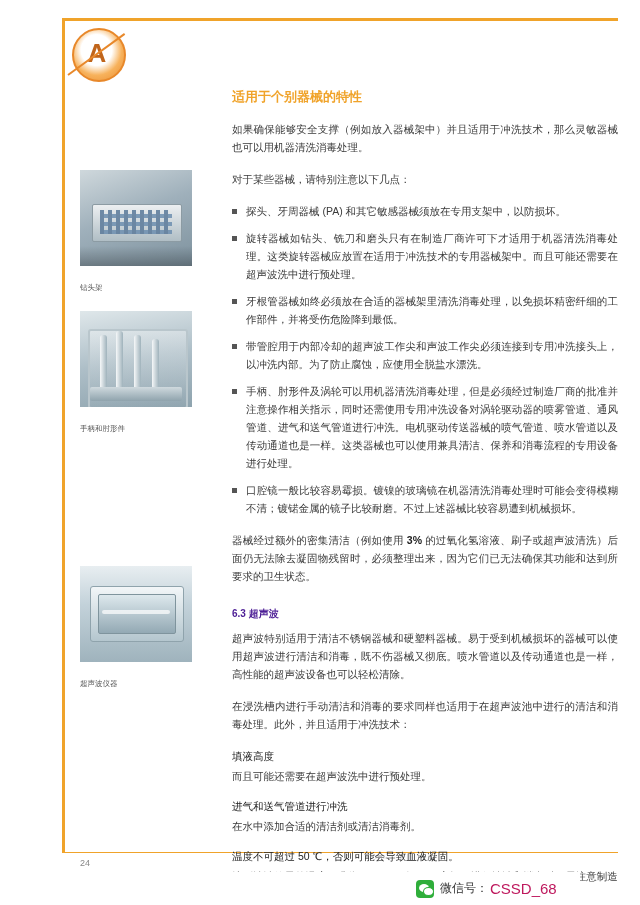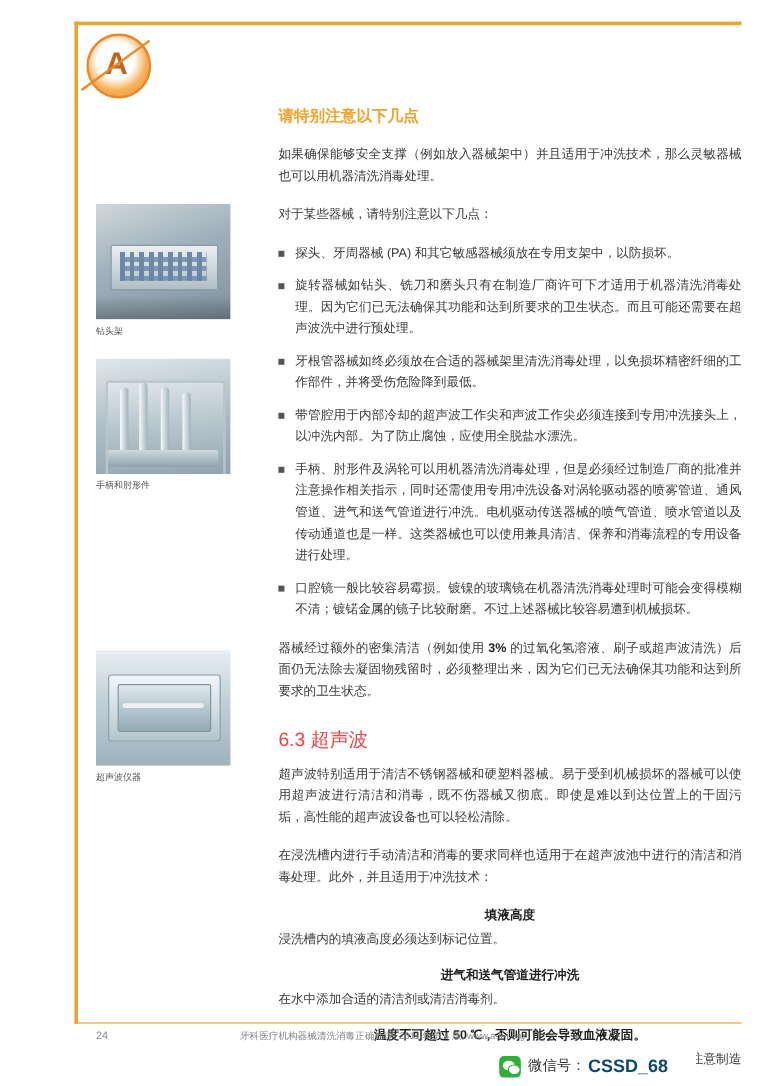--- a/index.html
+++ b/index.html
@@ -53,49 +53,49 @@
     position:absolute;left:80px;top:170px;width:128px;
   }
   .col-right{
     position:absolute;left:232px;top:88px;width:386px;
   }
 
   h2.sec-title{
     font-size:13px;color:#f0a32a;margin:0 0 14px 0;font-weight:bold;
   }
   h3.sub-title{
-    font-size:16px;color:#ef4444;margin:22px 0 8px 0;font-weight:normal;
+    font-size:10px;color:#4c1d95;margin:22px 0 8px 0;font-weight:bold;
   }
   p.body{
     font-size:10.5px;line-height:18px;color:#3a3a3a;margin:0 0 14px 0;text-align:justify;
   }
   ul.bullets{
     list-style:none;margin:0 0 14px 0;padding:0;
   }
   ul.bullets li{
     font-size:10.5px;line-height:18px;color:#3a3a3a;
     padding-left:14px;position:relative;margin-bottom:9px;text-align:justify;
   }
   ul.bullets li:before{
     content:"";position:absolute;left:0;top:7px;width:5px;height:5px;background:#555;
   }
   p.lead{
-    font-size:10.5px;line-height:18px;color:#222;margin:0 0 2px 0;font-weight:bold;text-align:center;
+    font-size:10.5px;line-height:18px;color:#222;margin:0 0 2px 0;font-weight:normal;
   }
   p.lead-note{
     font-size:10.5px;line-height:18px;color:#3a3a3a;margin:0 0 12px 0;
   }
 
   
   .fig{margin-bottom:18px;}
   .fig .imgbox{
     width:112px;height:96px;border:0;position:relative;overflow:hidden;
   }
   .fig .cap{
-    font-size:7.5px;color:#555;margin-top:4px;line-height:11px;
+    font-size:7.5px;color:#555;margin-top:16px;line-height:11px;
   }
   
   .img1{
     background:linear-gradient(160deg,#cfd8dc 0%,#9fb0bb 45%,#7e929e 100%);
   }
   .img1 .tray{
     position:absolute;left:12px;top:34px;width:88px;height:36px;
     background:linear-gradient(180deg,#eceff1,#b0bec5);
     border:1px solid #8c9ba3;border-radius:2px;
   }
@@ -171,21 +171,21 @@
   .wechat .wlogo:before{
     content:"";position:absolute;left:3px;top:4px;width:10px;height:8px;border-radius:50%;background:#fff;
   }
   .wechat .wlogo:after{
     content:"";position:absolute;left:7px;top:7px;width:9px;height:7px;border-radius:50%;background:#fff;border:1px solid #2fae3a;
   }
   .wechat .wtext{
     margin-left:6px;font-size:12px;color:#333;
   }
   .wechat .wid{
-    margin-left:2px;font-size:15px;color:#0c4a6e;font-weight:bold;
+    margin-left:2px;font-size:15px;color:#be185d;font-weight:normal;
   }
   b.bold{font-weight:bold;color:#222;}
 </style>
 </head>
 <body>
 
 <div class="page">
 
   <div class="top-rule"></div>
   <div class="left-rule"></div>
@@ -226,54 +226,53 @@
         <div class="inner"></div>
         <div class="bar"></div>
       </div>
       <div class="cap">超声波仪器</div>
     </div>
 
   </div>
 
   <div class="col-right">
 
-    <h2 class="sec-title">请特别注意以下几点</h2>
+    <h2 class="sec-title">适用于个别器械的特性</h2>
 
     <p class="body">如果确保能够安全支撑（例如放入器械架中）并且适用于冲洗技术，那么灵敏器械也可以用机器清洗消毒处理。</p>
     <p class="body">对于某些器械，请特别注意以下几点：</p>
 
     <ul class="bullets">
       <li>探头、牙周器械 (PA) 和其它敏感器械须放在专用支架中，以防损坏。</li>
-      <li>旋转器械如钻头、铣刀和磨头只有在制造厂商许可下才适用于机器清洗消毒处理。因为它们已无法确保其功能和达到所要求的卫生状态。而且可能还需要在超声波洗中进行预处理。</li>
+      <li>旋转器械如钻头、铣刀和磨头只有在制造厂商许可下才适用于机器清洗消毒处理。这类旋转器械应放置在适用于冲洗技术的专用器械架中。而且可能还需要在超声波洗中进行预处理。</li>
       <li>牙根管器械如终必须放在合适的器械架里清洗消毒处理，以免损坏精密纤细的工作部件，并将受伤危险降到最低。</li>
       <li>带管腔用于内部冷却的超声波工作尖和声波工作尖必须连接到专用冲洗接头上，以冲洗内部。为了防止腐蚀，应使用全脱盐水漂洗。</li>
       <li>手柄、肘形件及涡轮可以用机器清洗消毒处理，但是必须经过制造厂商的批准并注意操作相关指示，同时还需使用专用冲洗设备对涡轮驱动器的喷雾管道、通风管道、进气和送气管道进行冲洗。电机驱动传送器械的喷气管道、喷水管道以及传动通道也是一样。这类器械也可以使用兼具清洁、保养和消毒流程的专用设备进行处理。</li>
       <li>口腔镜一般比较容易霉损。镀镍的玻璃镜在机器清洗消毒处理时可能会变得模糊不清；镀锘金属的镜子比较耐磨。不过上述器械比较容易遭到机械损坏。</li>
     </ul>
 
     <p class="body"><span>器械经过额外的密集清洁（例如使用 </span><b class="bold">3%</b><span> 的过氧化氢溶液、刷子或超声波清洗）后面仍无法除去凝固物残留时，必须整理出来，因为它们已无法确保其功能和达到所要求的卫生状态。</span></p>
 
     <h3 class="sub-title">6.3 超声波</h3>
 
-    <p class="body">超声波特别适用于清洁不锈钢器械和硬塑料器械。易于受到机械损坏的器械可以使用超声波进行清洁和消毒，既不伤器械又彻底。即使是难以到达位置上的干固污垢，高性能的超声波设备也可以轻松清除。</p>
+    <p class="body">超声波特别适用于清洁不锈钢器械和硬塑料器械。易于受到机械损坏的器械可以使用超声波进行清洁和消毒，既不伤器械又彻底。喷水管道以及传动通道也是一样，高性能的超声波设备也可以轻松清除。</p>
     <p class="body">在浸洗槽内进行手动清洁和消毒的要求同样也适用于在超声波池中进行的清洁和消毒处理。此外，并且适用于冲洗技术：</p>
 
     <p class="lead">填液高度</p>
-    <p class="lead-note">浸洗槽内的填液高度必须达到标记位置。</p>
+    <p class="lead-note">而且可能还需要在超声波洗中进行预处理。</p>
 
     <p class="lead">进气和送气管道进行冲洗</p>
     <p class="lead-note">在水中添加合适的清洁剂或清洁消毒剂。</p>
 
     <p class="lead">温度不可超过 50 ℃，否则可能会导致血液凝固。</p>
     <p class="lead-note">达到清洁效果的温度要求位于 40 ℃ 到 50 ℃ 之间。进行清洁和消毒时，需注意制造厂商针对使用产品的浓度、超声波清洗时间和温度规定。</p>
 
   </div>
 
   <div class="page-num">24</div>
-  <div class="footer-text">牙科医疗机构器械清洗消毒正确处理, 2011 年第 4 版, www.a-k-i.org</div>
 
   <div class="wechat">
     <div class="wlogo"></div>
     <div class="wtext">微信号：</div>
     <div class="wid">CSSD_68</div>
   </div>
 
 </div>
 
 </body></html>

